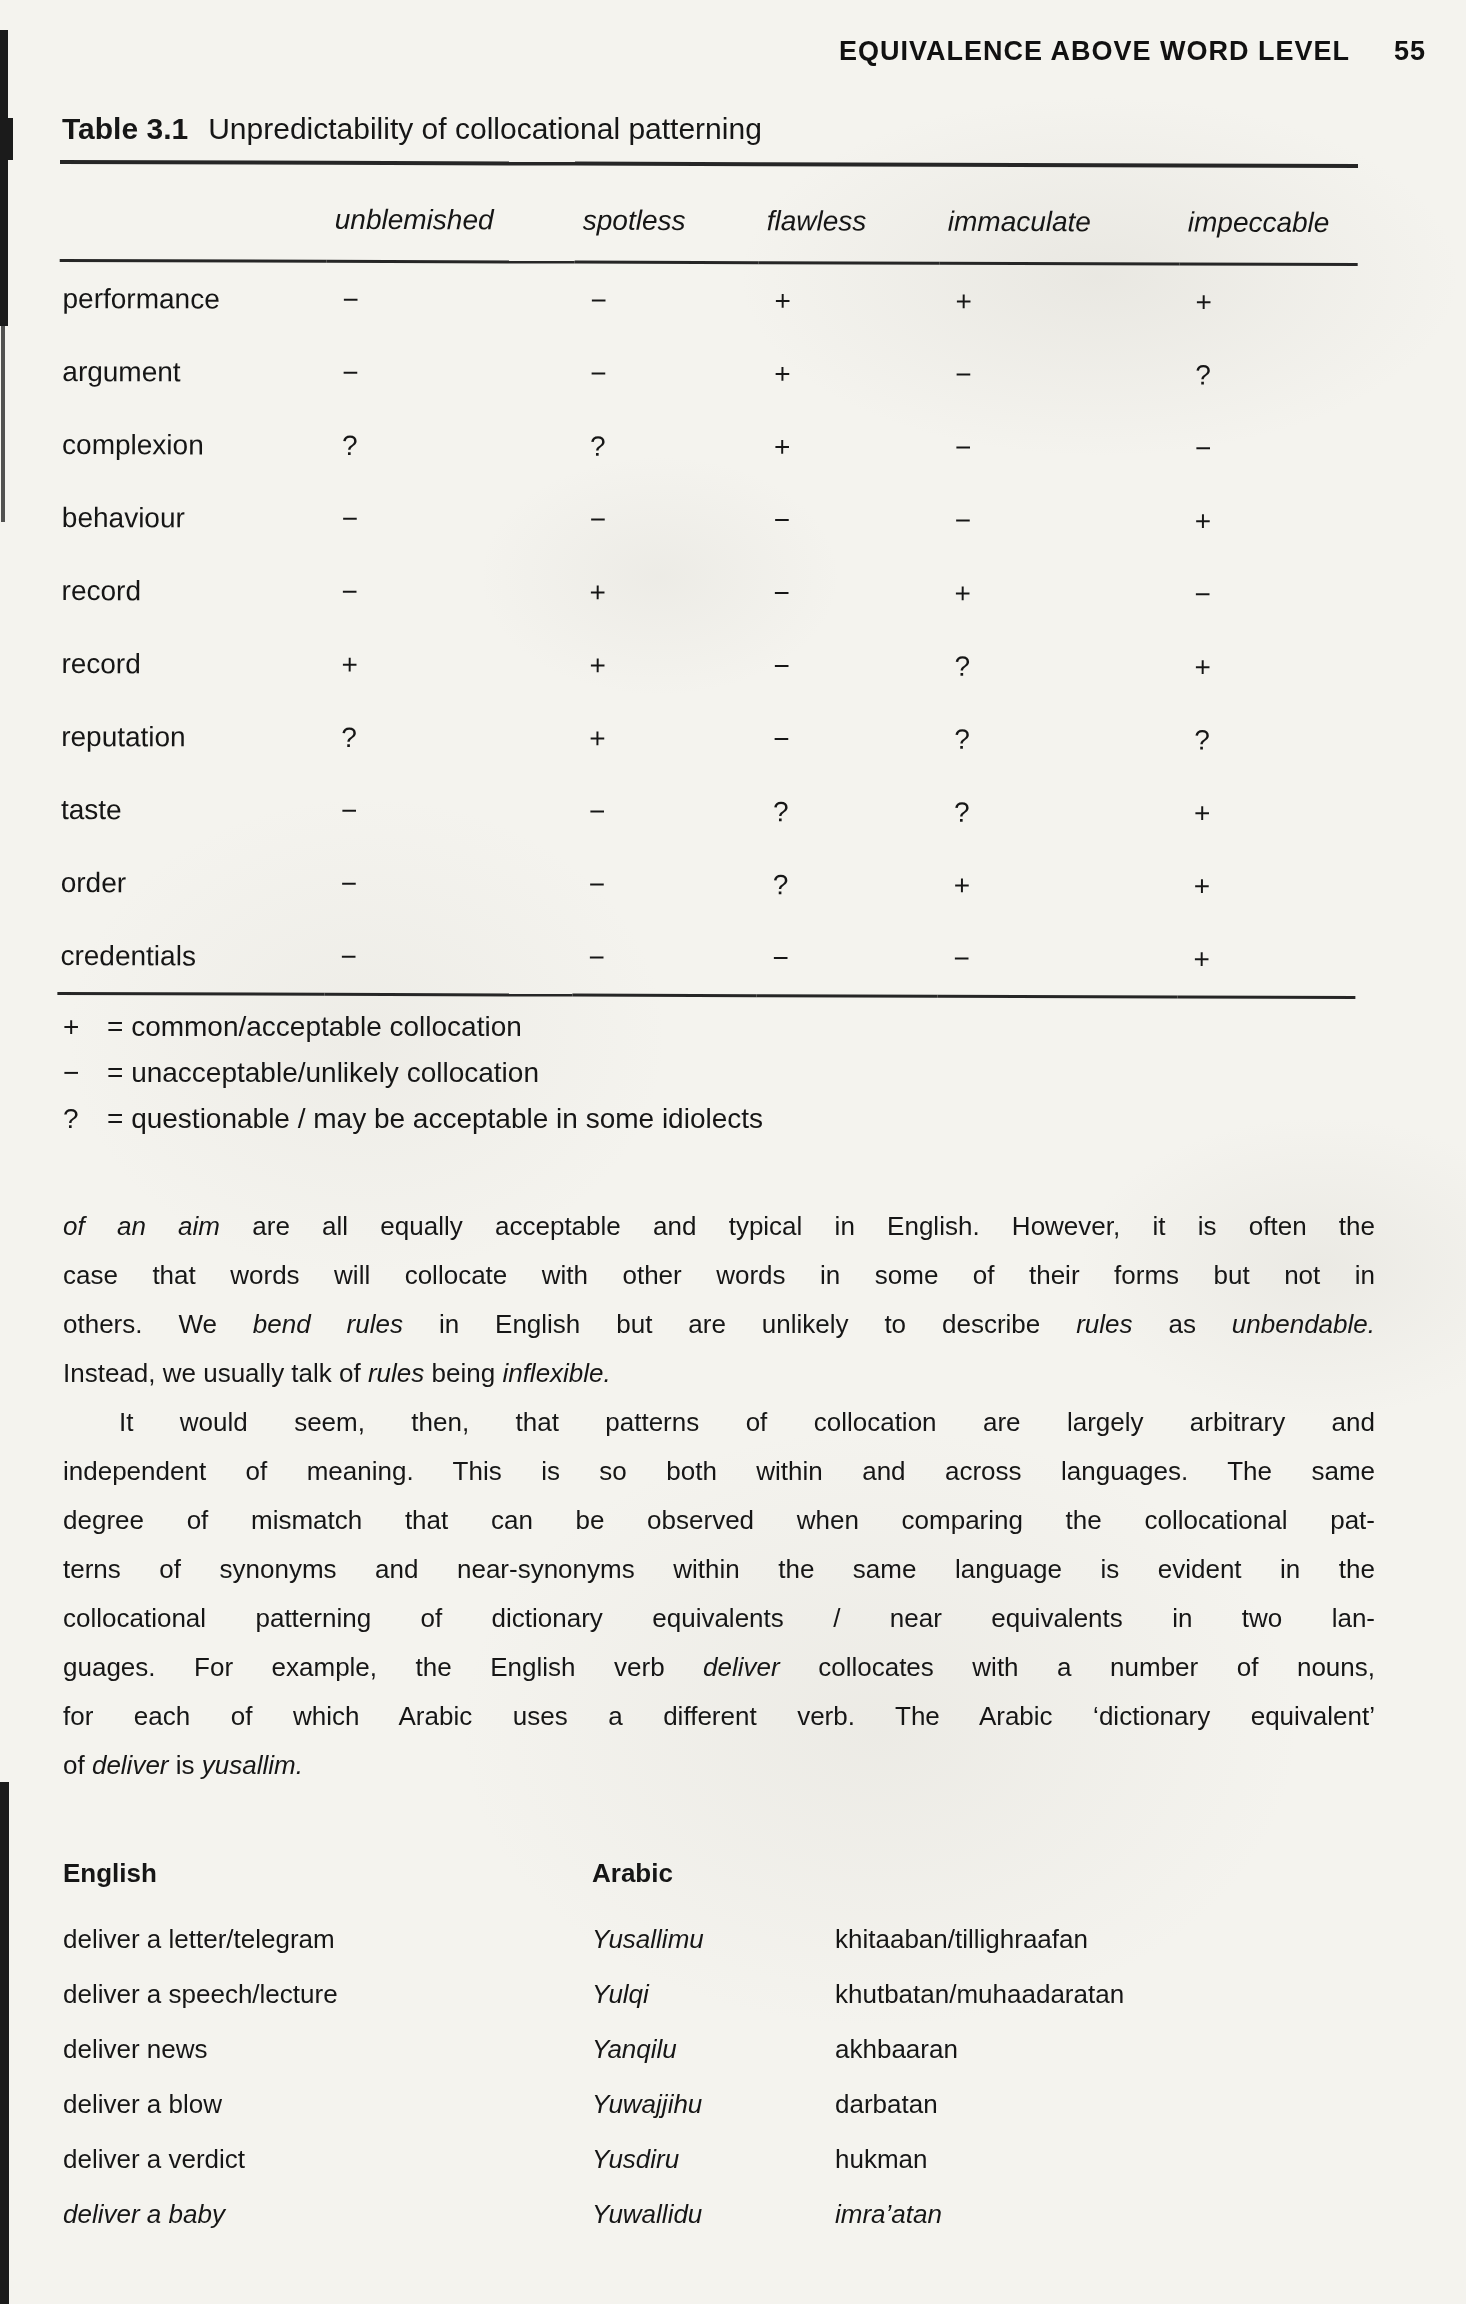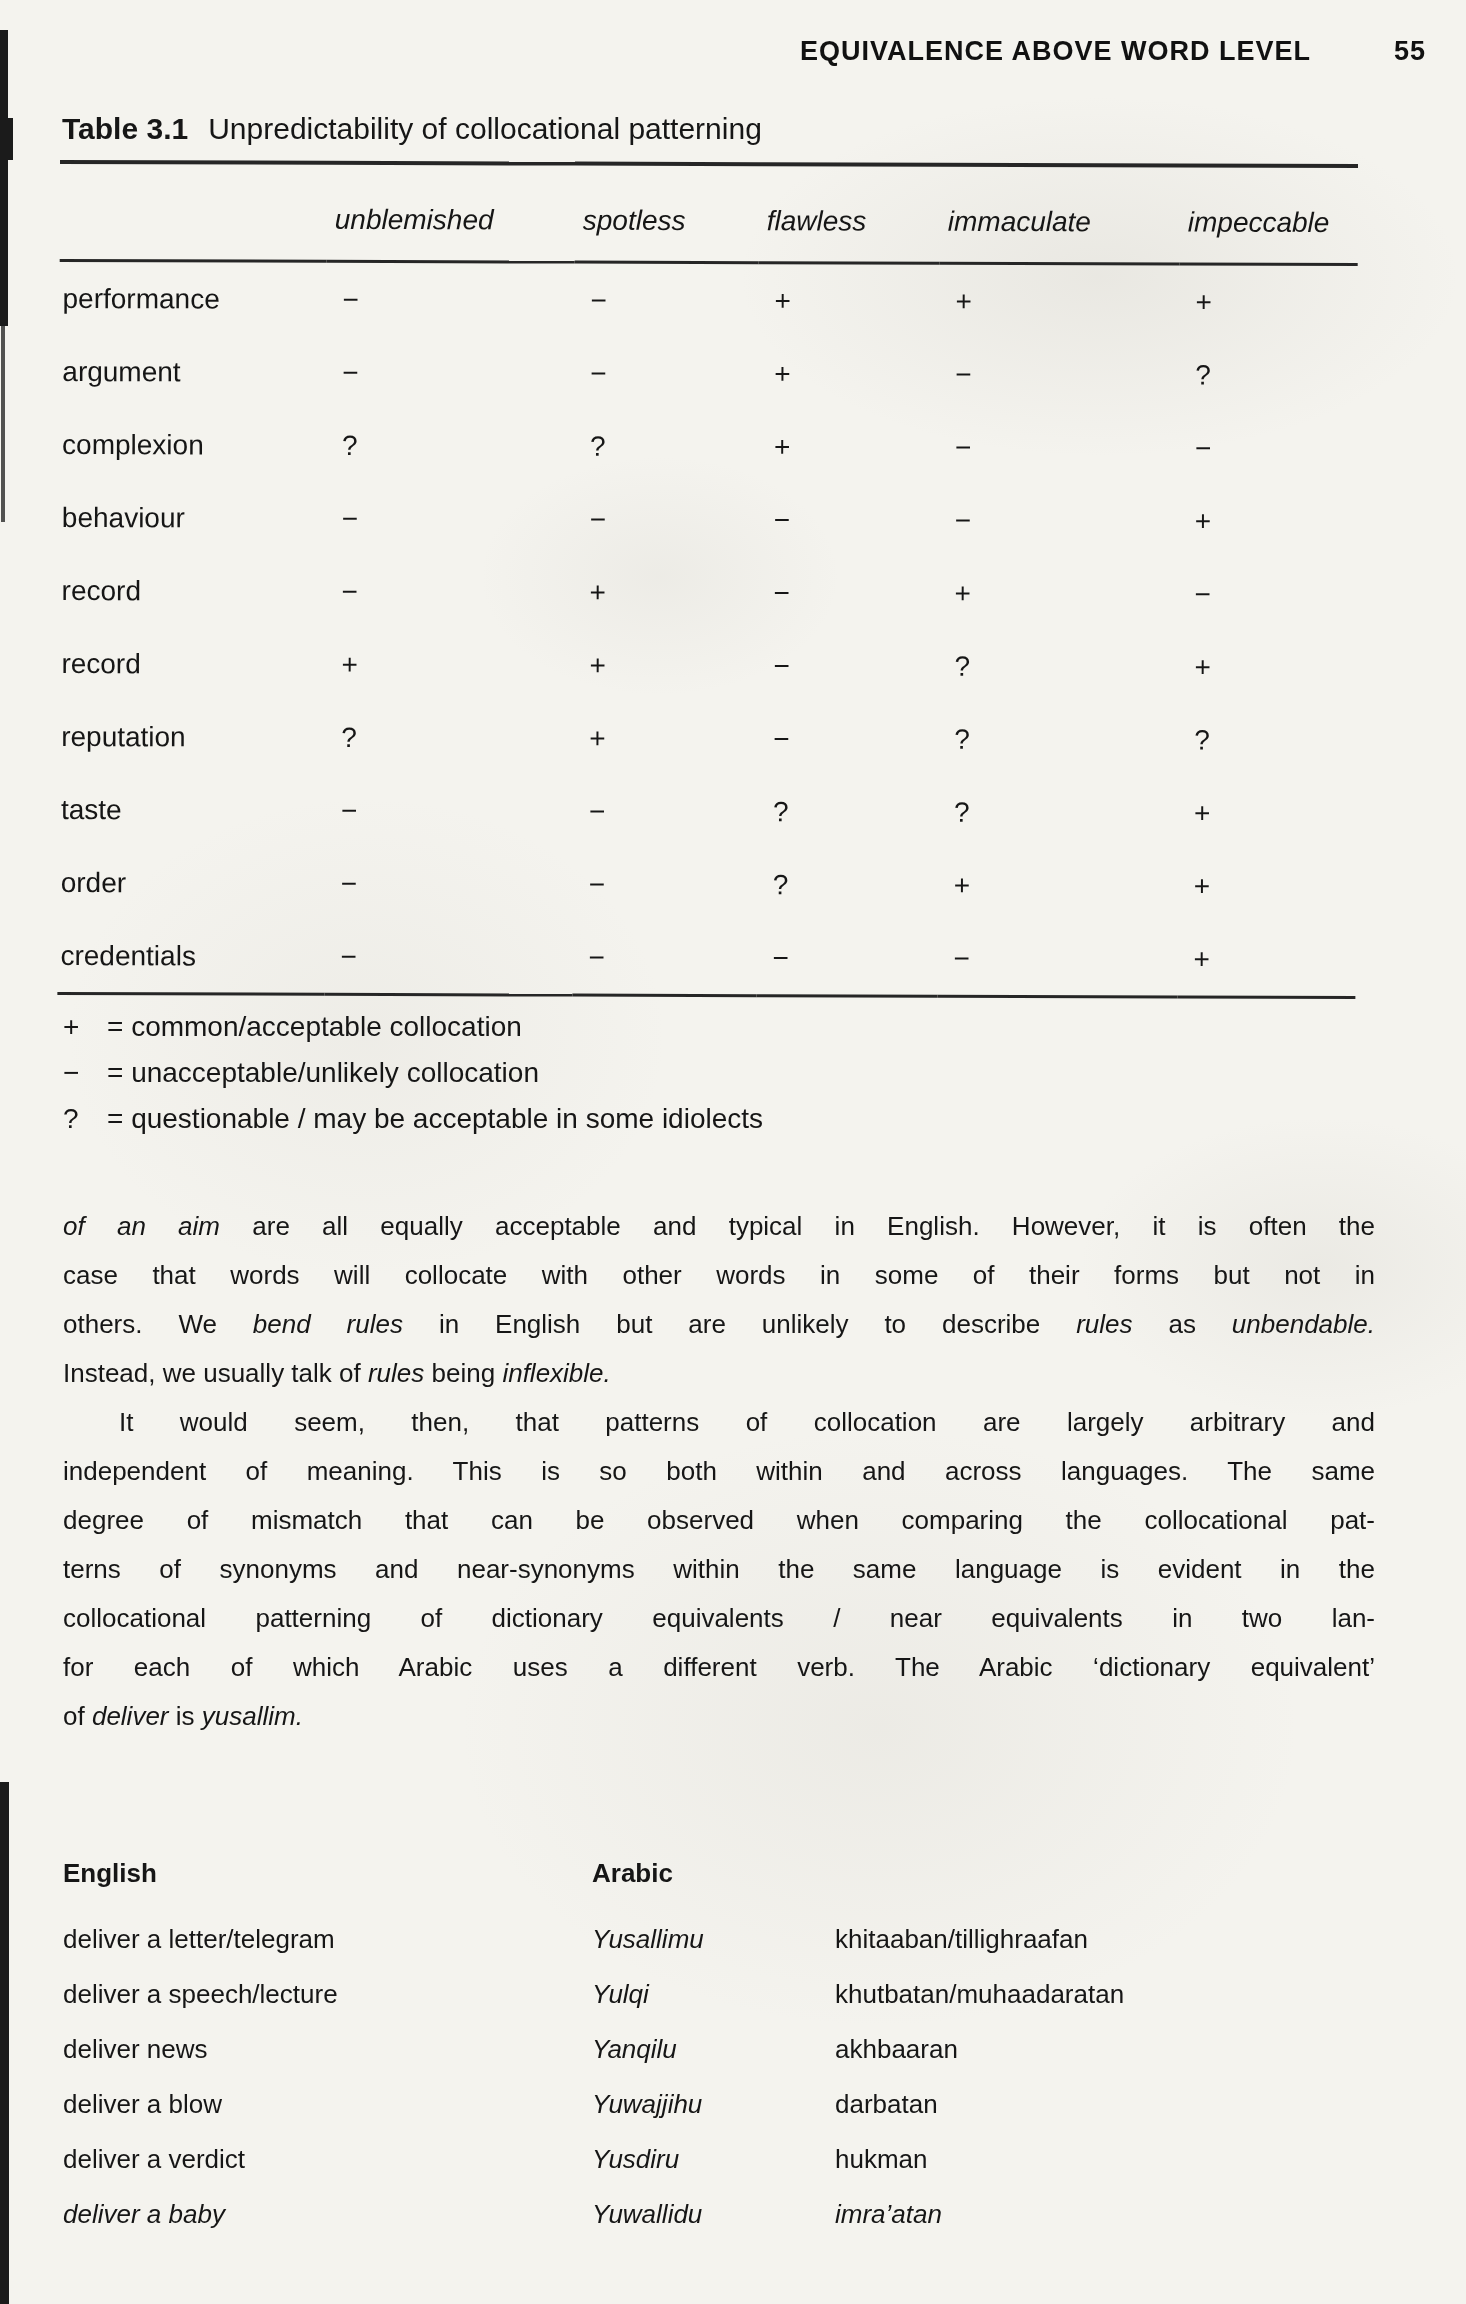--- a/index.html
+++ b/index.html
@@ -22,21 +22,21 @@
   
   .artifact { position: absolute; background: #1b1b1b; }
   #a1 { left: 0; top: 30px;   width: 8px;  height: 296px; }
   #a2 { left: 0; top: 118px;  width: 13px; height: 42px; }
   #a3 { left: 1px; top: 326px; width: 4px; height: 196px; opacity: .75; }
   #a4 { left: 0; top: 1782px; width: 9px;  height: 522px; }
 
   
   .running-head {
     position: absolute; top: 36px; right: 40px;
-    display: flex; gap: 83px;
+    display: flex; gap: 44px;
     font-weight: bold; font-size: 27px; letter-spacing: 1px;
     color: #111;
   }
 
   
   .table-title { position: absolute; left: 62px; top: 112px; font-size: 30px; }
   .table-title .lbl { font-weight: bold; margin-right: 20px; }
 
   
   .colltable {
@@ -215,20 +215,21 @@
 <div class="bodytext">
   <div class="line"><span class="it">of an aim</span><span> are all equally acceptable and typical in English. However, it is often the</span></div>
   <div class="line"><span>case that words will collocate with other words in some of their forms but not in</span></div>
   <div class="line"><span>others. We </span><span class="it">bend rules</span><span> in English but are unlikely to describe </span><span class="it">rules</span><span> as </span><span class="it">unbendable.</span></div>
   <div class="line para-end"><span>Instead, we usually talk of </span><span class="it">rules</span><span> being </span><span class="it">inflexible.</span></div>
   <div class="line indent"><span>It would seem, then, that patterns of collocation are largely arbitrary and</span></div>
   <div class="line"><span>independent of meaning. This is so both within and across languages. The same</span></div>
   <div class="line"><span>degree of mismatch that can be observed when comparing the collocational pat-</span></div>
   <div class="line"><span>terns of synonyms and near-synonyms within the same language is evident in the</span></div>
   <div class="line"><span>collocational patterning of dictionary equivalents / near equivalents in two lan-</span></div>
+  <div class="line"><span>guages. For example, the English verb </span><span class="it">deliver</span><span> collocates with a number of nouns,</span></div>
   <div class="line"><span>for each of which Arabic uses a different verb. The Arabic ‘dictionary equivalent’</span></div>
   <div class="line para-end"><span>of </span><span class="it">deliver</span><span> is </span><span class="it">yusallim.</span></div>
 </div>
 
 <div class="examples">
   <div class="ex-headers">
     <span class="h-en">English</span>
     <span class="h-ar">Arabic</span>
   </div>
   <div class="ex-row">

